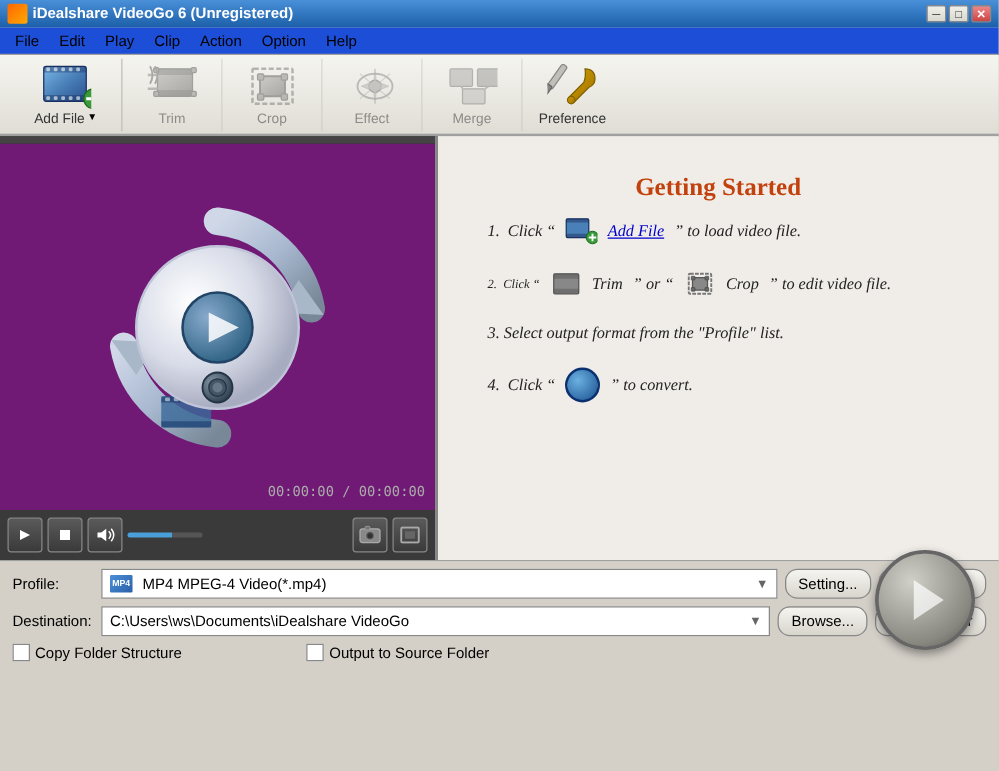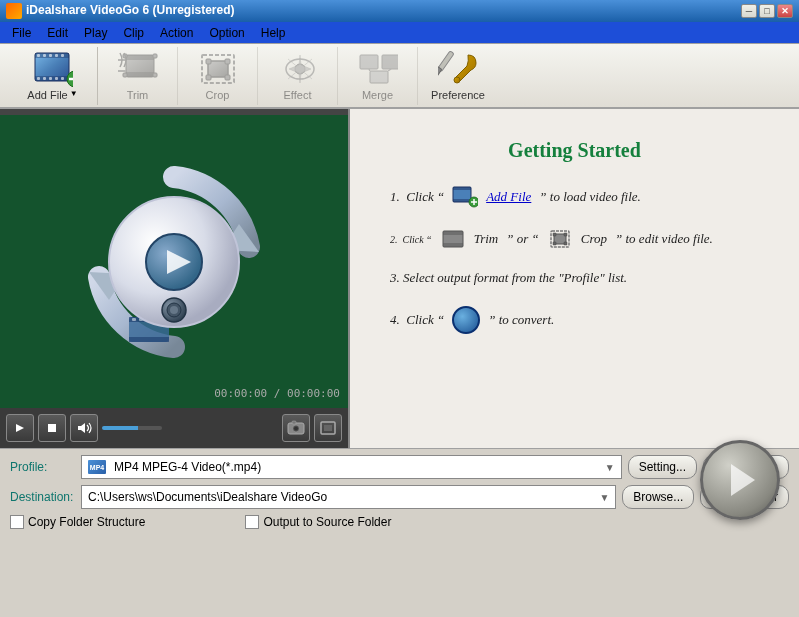--- a/index.html
+++ b/index.html
@@ -121,21 +121,21 @@
       display: flex;
       flex-direction: column;
       position: relative;
       border-right: 2px solid #888;
     }
     .video-canvas {
       flex: 1;
       display: flex;
       align-items: center;
       justify-content: center;
-      background: #14532d;
+      background: #701a75;
       position: relative;
     }
     .time-display {
       position: absolute;
       bottom: 8px;
       right: 8px;
       color: #aaa;
       font-size: 11px;
       font-family: monospace;
     }
@@ -210,22 +210,22 @@
       flex: 1;
       background: #f0ede8;
       padding: 30px 40px;
       display: flex;
       flex-direction: column;
     }
     .gs-title {
       font-family: Georgia, serif;
       font-size: 20px;
       font-weight: bold;
-      color: #15803d;
-      margin-bottom: 24px;
+      color: #c2410c;
+      margin-bottom: 12px;
       text-align: center;
     }
     .gs-steps {
       display: flex;
       flex-direction: column;
       gap: 20px;
       font-style: italic;
     }
     .gs-step {
       display: flex;
@@ -262,21 +262,21 @@
       padding: 6px 10px;
     }
     .profile-row {
       display: flex;
       align-items: center;
       gap: 6px;
       margin-bottom: 6px;
     }
     .profile-label {
       font-size: 12px;
-      color: #0f766e;
+      color: #000000;
       min-width: 65px;
     }
     .profile-select {
       flex: 1;
       height: 24px;
       background: white;
       border: 1px solid #888;
       padding: 2px 6px;
       font-size: 12px;
       display: flex;

